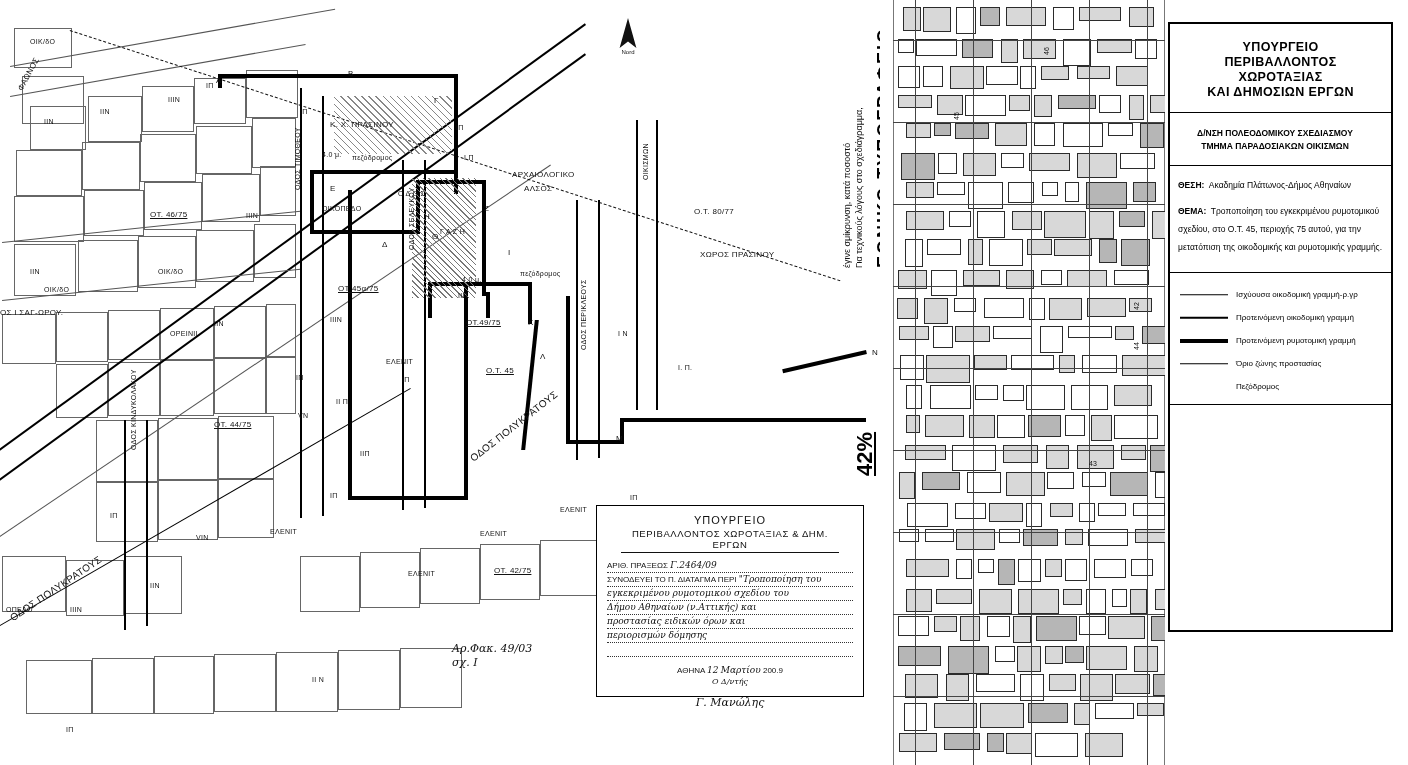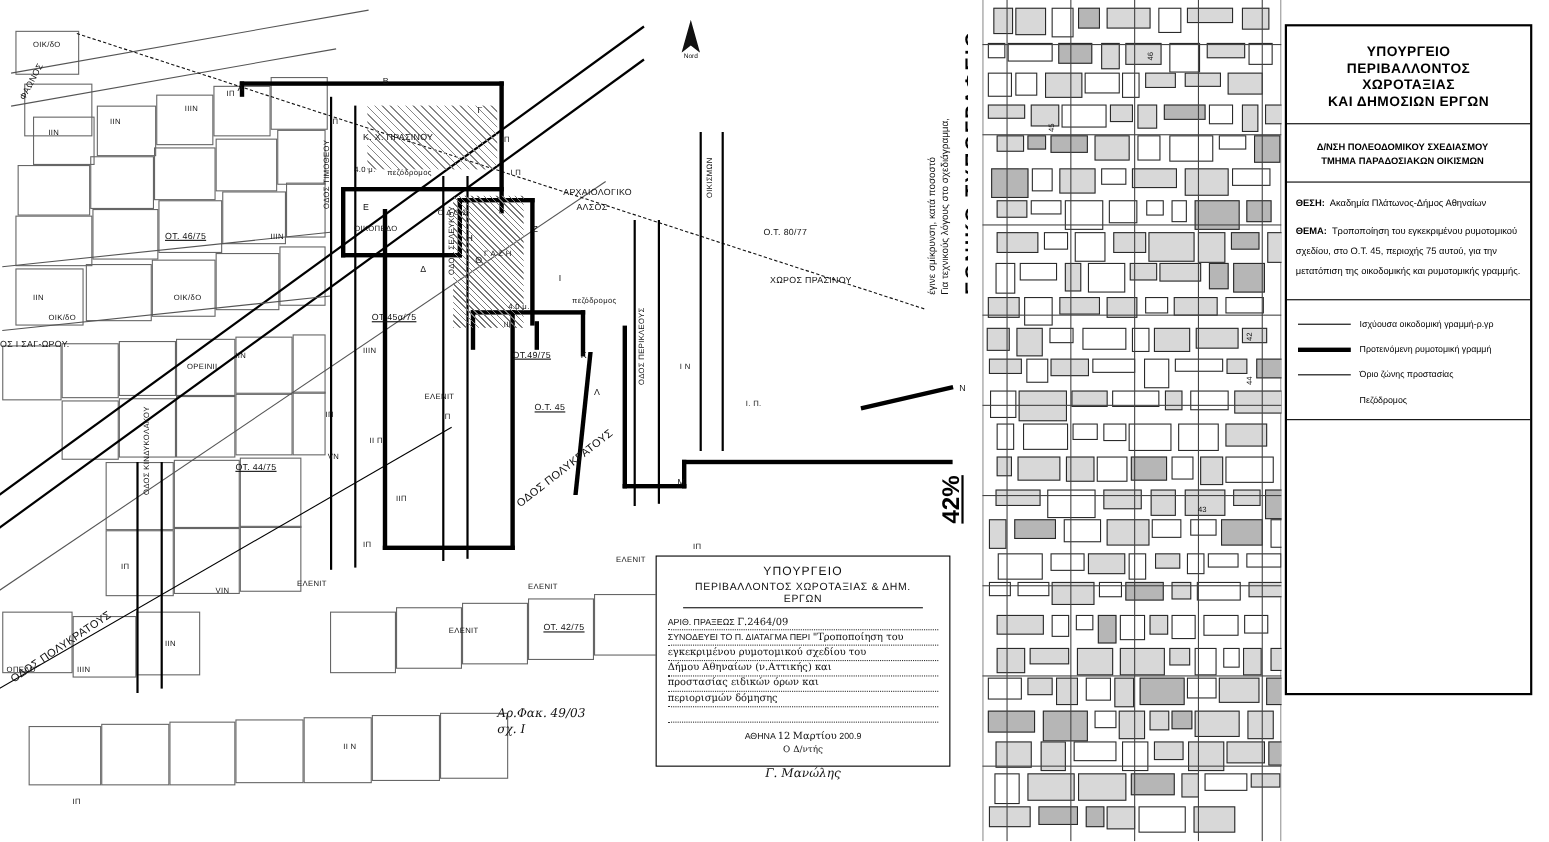--- a/index.html
+++ b/index.html
@@ -230,20 +230,21 @@
     font-size: 8px;
     color: #111;
     border-bottom: 1px dotted #333;
     line-height: 13px;
     height: 13px;
     overflow: hidden;
     white-space: nowrap;
   }
   .ap-hand {
     font-family: "DejaVu Serif", serif;
+    font-style: italic;
     font-size: 9px;
     color: #111;
   }
   #approval .ap-foot {
     margin-top: 8px;
     font-size: 8px;
     color: #111;
     text-align: center;
   }
   #approval .ap-sign {
@@ -775,20 +776,26 @@
 
     <div id="tb-legend">
       <div class="legend-row">
         <span class="legend-sample">
             <span class="ls-line ls-thin"></span>
           </span>
         <span class="legend-text">Ισχύουσα οικοδομική γραμμή-ρ.γρ</span>
       </div>
       <div class="legend-row">
         <span class="legend-sample">
+            <span class="ls-line ls-med"></span>
+          </span>
+        <span class="legend-text">Προτεινόμενη οικοδομική γραμμή</span>
+      </div>
+      <div class="legend-row">
+        <span class="legend-sample">
             <span class="ls-line ls-thick"></span>
           </span>
         <span class="legend-text">Προτεινόμενη ρυμοτομική γραμμή</span>
       </div>
       <div class="legend-row">
         <span class="legend-sample">
             <span class="ls-line ls-thin"></span>
           </span>
         <span class="legend-text">Όριο ζώνης προστασίας</span>
       </div>

